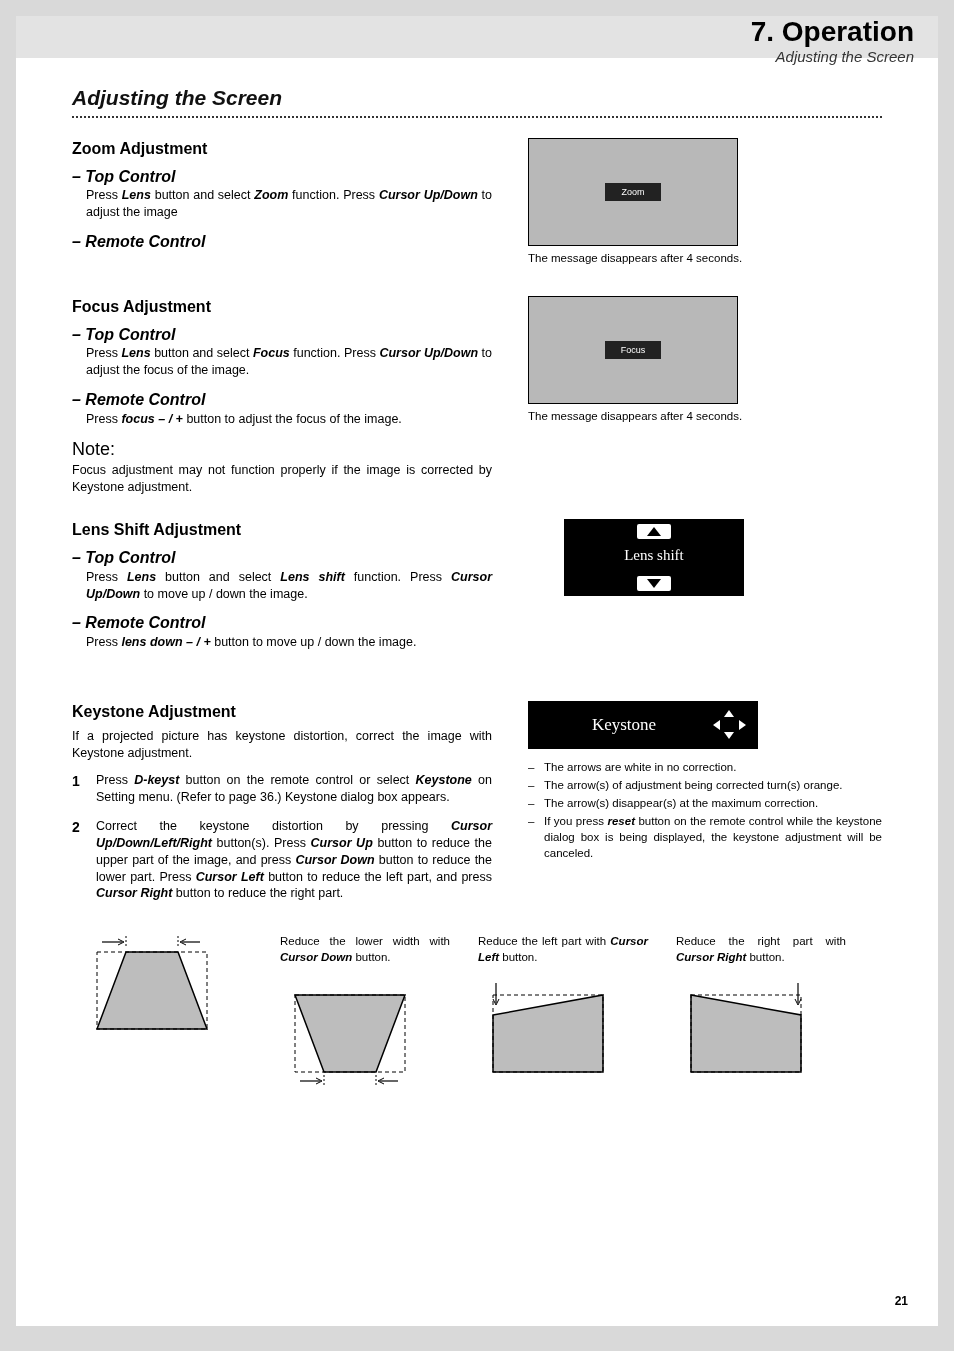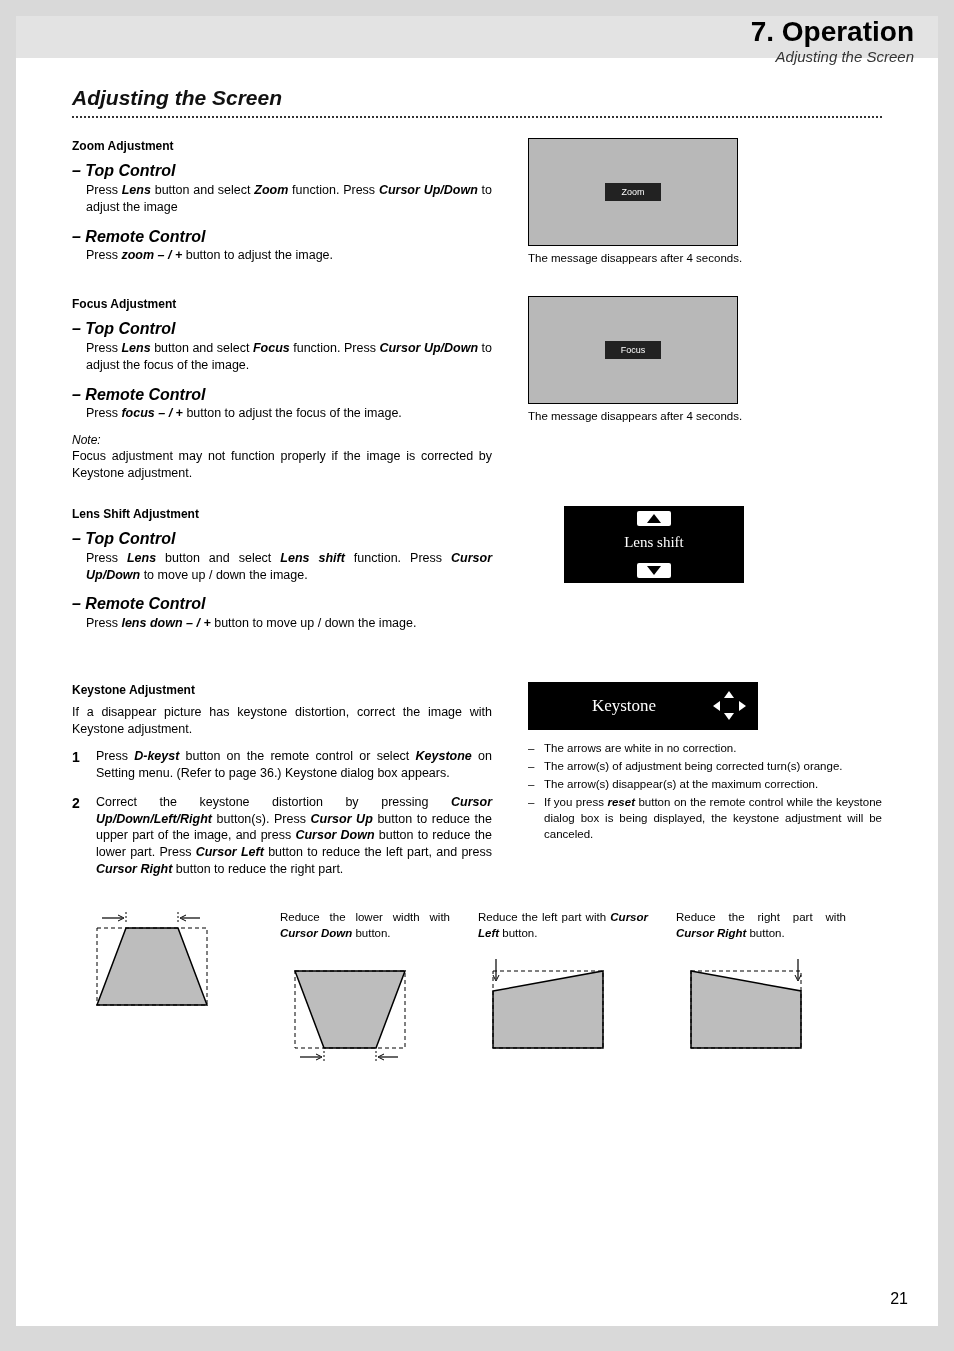--- a/index.html
+++ b/index.html
@@ -55,31 +55,31 @@
   }
   .two-col {
     display: flex;
     gap: 36px;
     margin-bottom: 14px;
   }
   .left-col { width: 420px; font-size: 12.5px; line-height: 1.35; }
   .right-col { flex: 1; font-size: 12px; }
   .subhead {
     font-weight: bold;
-    font-size: 12px;
+    font-size: 16px;
     margin-bottom: 6px;
   }
   .ital-label {
     font-weight: bold;
     font-style: italic;
     font-size: 16px;
   }
   .indent { padding-left: 14px; margin-bottom: 10px; text-align: justify;}
   .bold { font-weight: bold; font-style: italic; }
-  .note-label { font-style: italic; font-size: 12px; margin-top:6px;}
+  .note-label { font-size: 18px; margin-top:6px;}
   .note-text { font-size: 12.5px; text-align: justify; margin-bottom:10px;}
   .osd-box {
     width: 210px;
     height: 108px;
     border: 1px solid #000;
     background: #b8b8b8;
     display: flex;
     align-items: center;
     justify-content: center;
     margin-bottom: 6px;
@@ -134,22 +134,22 @@
     margin-top:20px;
     padding:0 10px;
   }
   .diag-col { width:170px; font-size:11.5px; line-height:1.35;}
   .diag-caption { margin-bottom:12px; min-height:30px; text-align:justify;}
   .diag-svg { width:150px; height:110px; display:block;}
   .page-num {
     position:absolute;
     bottom:18px;
     right:30px;
-    font-weight:normal;
-    font-size:16px;
+    font-weight:bold;
+    font-size:12px;
     margin-left:40px;
   }
 </style>
 </head>
 <body>
 
 <div class="page">
 
   <div class="header-bar">
     <div class="chapter-title">7. Operation</div>
@@ -159,21 +159,20 @@
   <div class="content">
     <div class="section-title">Adjusting the Screen</div>
     <hr class="dotted-sep">
 
     <div class="two-col">
       <div class="left-col">
         <div class="subhead">Zoom Adjustment</div>
         <div class="ital-label">– Top Control</div>
         <div class="indent">Press <span class="bold">Lens</span> button and select <span class="bold">Zoom</span> function. Press <span class="bold">Cursor Up/Down</span> to adjust the image</div>
         <div class="ital-label">– Remote Control</div>
-        <div class="indent">Press <span class="bold">zoom – / +</span> button to adjust the image.</div>
       </div>
       <div class="right-col">
         <div class="osd-box">
           <div class="osd-inner">Zoom</div>
         </div>
         <div class="caption">The message disappears after 4 seconds.</div>
       </div>
     </div>
 
     <div class="two-col">
@@ -215,21 +214,21 @@
                 <div class="tri down"></div>
               </div>
             </div>
         </div>
       </div>
     </div>
 
     <div class="two-col">
       <div class="left-col">
         <div class="subhead">Keystone Adjustment</div>
-        <div class="note-text">If a disappear picture has keystone distortion, correct the image with Keystone adjustment.</div>
+        <div class="note-text">If a projected picture has keystone distortion, correct the image with Keystone adjustment.</div>
         <div class="num-list">
           <div class="row">
               <div class="num">1</div>
               <div>Press <span class="bold">D-keyst</span> button on the remote control or select <span class="bold">Keystone</span> on Setting menu.  (Refer to page 36.)  Keystone dialog box appears.</div>
             </div>
           <div class="row">
               <div class="num">2</div>
               <div>Correct the keystone distortion by pressing <span class="bold">Cursor Up/Down/Left/Right</span> button(s).  Press <span class="bold">Cursor Up</span> button to reduce the upper part of the image, and press <span class="bold">Cursor Down</span> button to reduce the lower part.  Press <span class="bold">Cursor Left</span> button to reduce the left part, and press <span class="bold">Cursor Right</span> button to reduce the right part.</div>
             </div>
         </div>

